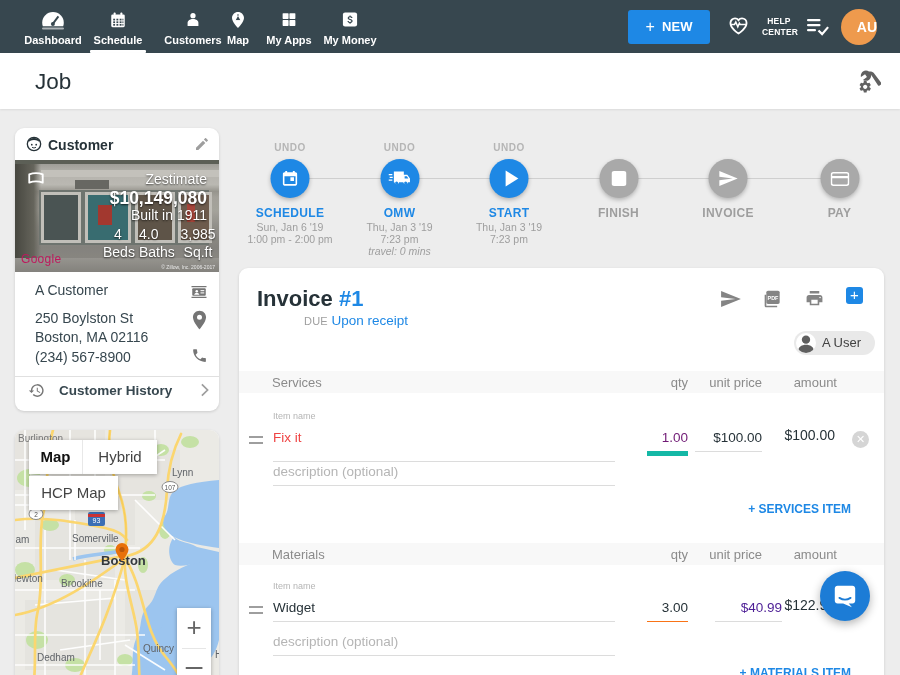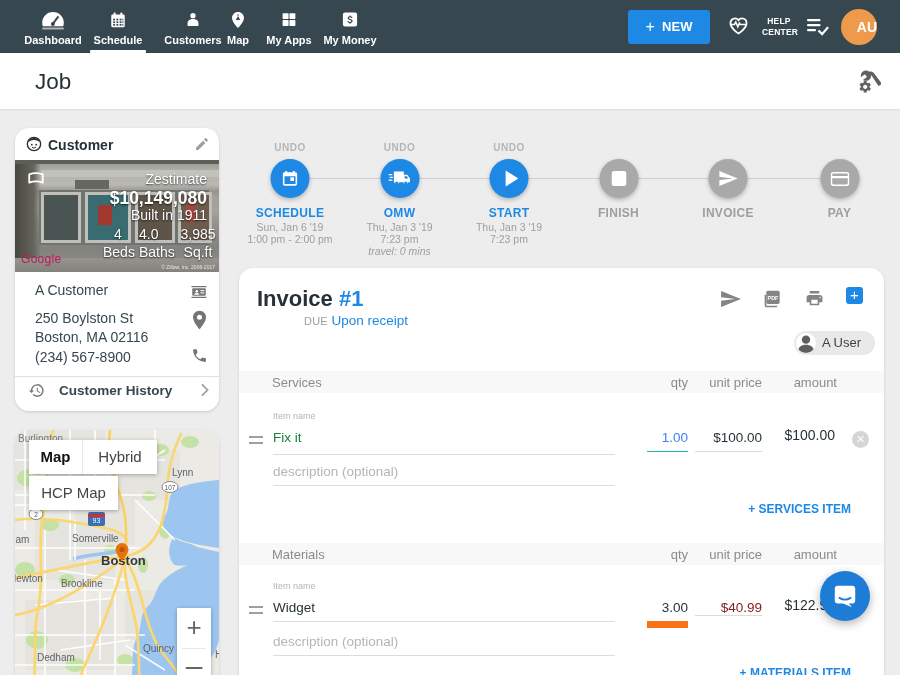--- a/index.html
+++ b/index.html
@@ -14,21 +14,21 @@
 .nav-underline { position:absolute; height:3px; background:#fff; bottom:0; border-radius:1px; }
 #newbtn { position:absolute; left:628px; top:10px; width:82px; height:34px; background:#1e88e5; border-radius:3px; color:#fff; font-size:13px; font-weight:bold; text-align:center; line-height:34px; }
 #helpcenter { position:absolute; left:762px; top:16px; width:34px; color:#fff; font-size:8.5px; font-weight:bold; text-align:center; line-height:11px; letter-spacing:0.2px; }
 #avatar { position:absolute; left:841px; top:9px; width:36px; height:36px; border-radius:50%; background:#ee9a4d; color:#fff; font-size:14px; font-weight:bold; text-align:right; line-height:36px; }
 
 
 #jobbar { position:absolute; left:0; top:53px; width:900px; height:56px; background:#fff; box-shadow:0 1px 2px rgba(0,0,0,0.08); }
 #jobtitle { position:absolute; left:35px; top:16px; font-size:22.5px; color:#263238; }
 
 
-.card { position:absolute; background:#fff; border-radius:14px; box-shadow:0 1px 3px rgba(0,0,0,0.14); }
+.card { position:absolute; background:#fff; border-radius:9px; box-shadow:0 1px 3px rgba(0,0,0,0.14); }
 #custcard { left:15px; top:128px; width:204px; height:283px; }
 #mapcard { left:15px; top:430px; width:204px; height:260px; overflow:hidden; }
 
 
 #custhead { position:absolute; left:0; top:0; width:100%; height:32px; }
 #custhead .title { position:absolute; left:33px; top:9px; font-size:14px; font-weight:bold; color:#263238; }
 #photo { position:absolute; left:0; top:32px; width:204px; height:112px; overflow:hidden; }
 .zrow { position:absolute; right:6px; color:#fff; text-align:right; white-space:nowrap; text-shadow:0 1px 2px rgba(0,0,0,0.7); }
 #contact { position:absolute; left:0; top:144px; width:100%; }
 .cline { color:#37474f; font-size:14px; }
@@ -446,43 +446,43 @@
     <div style="position:absolute;right:196px;top:4px;">qty</div>
     <div style="position:absolute;right:122px;top:4px;">unit price</div>
     <div style="position:absolute;right:47px;top:4px;">amount</div>
   </div>
 
   <div style="position:absolute;left:34px;top:143px;font-size:9px;color:#b5b5b5;">Item name</div>
   <div style="position:absolute;left:10px;top:168px;width:14px;">
         <div style="height:2px;background:#9e9e9e;margin-bottom:4px;"></div>
         <div style="height:2px;background:#9e9e9e;"></div>
       </div>
-  <div style="position:absolute;left:34px;top:162px;width:342px;font-size:13.5px;color:#15803d;border-bottom:1px solid #dcdcdc;padding-bottom:9px;">Fix it</div>
-  <div style="position:absolute;left:408px;top:162px;width:41px;font-size:13.5px;color:#3b82f6;border-bottom:1px solid #14b8a6;padding-bottom:6px;text-align:right;">1.00</div>
+  <div style="position:absolute;left:34px;top:162px;width:342px;font-size:13.5px;color:#ef4444;border-bottom:1px solid #dcdcdc;padding-bottom:16px;">Fix it</div>
+  <div style="position:absolute;left:408px;top:162px;width:41px;font-size:13.5px;color:#701a75;border-bottom:5px solid #14b8a6;padding-bottom:6px;text-align:right;">1.00</div>
   <div style="position:absolute;left:456px;top:162px;width:67px;font-size:13.5px;color:#263238;border-bottom:1px solid #dcdcdc;padding-bottom:6px;text-align:right;">$100.00</div>
   <div style="position:absolute;left:530px;top:159px;width:66px;font-size:14px;color:#263238;text-align:right;">$100.00</div>
   <div style="position:absolute;left:613px;top:163px;width:17px;height:17px;border-radius:50%;background:#d5d5d5;color:#fff;font-size:11px;text-align:center;line-height:17px;">✕</div>
   <div style="position:absolute;left:34px;top:196px;width:342px;font-size:13.5px;color:#b5b5b5;border-bottom:1px solid #dcdcdc;padding-bottom:6px;">description (optional)</div>
   <div style="position:absolute;right:33px;top:234px;font-size:12px;font-weight:bold;color:#1e88e5;">+ SERVICES ITEM</div>
 
   <div class="secband" style="top:275px;">
     <div class="sname">Materials</div>
     <div style="position:absolute;right:196px;top:4px;">qty</div>
     <div style="position:absolute;right:122px;top:4px;">unit price</div>
     <div style="position:absolute;right:47px;top:4px;">amount</div>
   </div>
 
   <div style="position:absolute;left:34px;top:313px;font-size:9px;color:#b5b5b5;">Item name</div>
   <div style="position:absolute;left:10px;top:338px;width:14px;">
         <div style="height:2px;background:#9e9e9e;margin-bottom:4px;"></div>
         <div style="height:2px;background:#9e9e9e;"></div>
       </div>
   <div style="position:absolute;left:34px;top:332px;width:342px;font-size:13.5px;color:#263238;border-bottom:1px solid #dcdcdc;padding-bottom:6px;">Widget</div>
-  <div style="position:absolute;left:408px;top:332px;width:41px;font-size:13.5px;color:#263238;border-bottom:7px solid #f97316;padding-bottom:6px;text-align:right;">3.00</div>
-  <div style="position:absolute;left:456px;top:332px;width:67px;font-size:13.5px;color:#7f1d1d;border-bottom:1px solid #dcdcdc;text-align:right;">$40.99</div>
+  <div style="position:absolute;left:408px;top:332px;width:41px;font-size:13.5px;color:#263238;border-bottom:1px solid #f97316;padding-bottom:6px;text-align:right;">3.00</div>
+  <div style="position:absolute;left:476px;top:332px;width:67px;font-size:13.5px;color:#4c1d95;border-bottom:1px solid #dcdcdc;padding-bottom:6px;text-align:right;">$40.99</div>
   <div style="position:absolute;left:530px;top:329px;width:66px;font-size:14px;color:#263238;text-align:right;">$122.97</div>
   <div style="position:absolute;left:34px;top:366px;width:342px;font-size:13.5px;color:#b5b5b5;border-bottom:1px solid #dcdcdc;padding-bottom:6px;">description (optional)</div>
   <div style="position:absolute;right:33px;top:398px;font-size:12px;font-weight:bold;color:#1e88e5;">+ MATERIALS ITEM</div>
 </div>
 
 <div style="position:absolute;left:820px;top:571px;width:50px;height:50px;border-radius:50%;background:#1c7cd6;box-shadow:0 3px 10px rgba(0,0,0,0.3);">
   <svg style="position:absolute;left:12px;top:12px;" width="26" height="26" viewBox="0 0 28 28">
         <path d="M3 6c0-1.7 1.3-3 3-3h16c1.7 0 3 1.3 3 3v13c0 1.7-1.3 3-3 3h-4l3.5 4-9.5-4H6c-1.7 0-3-1.3-3-3z" fill="#fff"></path>
         <path d="M8 16c4 2.6 8 2.6 12 0" stroke="#1c7cd6" stroke-width="2" fill="none" stroke-linecap="round"></path>
       </svg>

